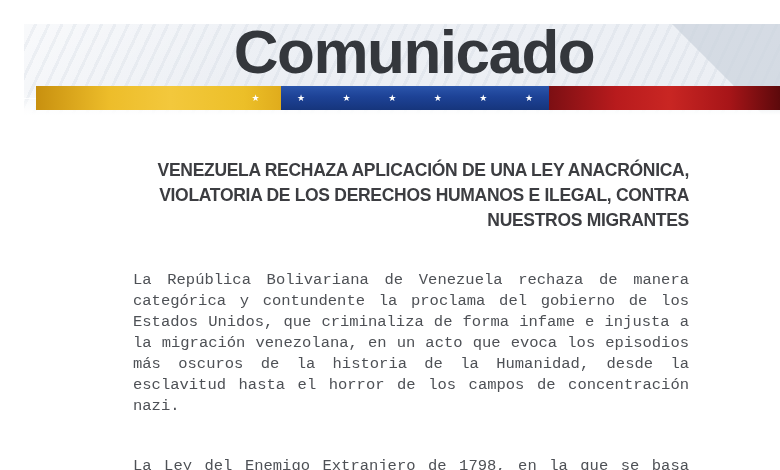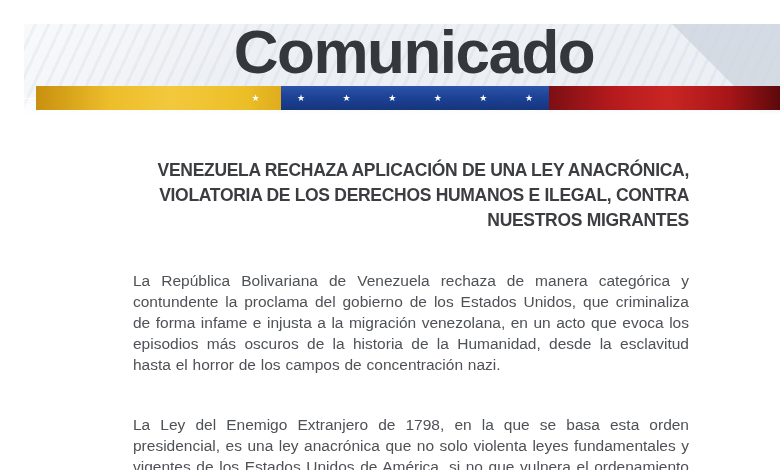--- a/index.html
+++ b/index.html
@@ -80,20 +80,21 @@
     letter-spacing:-0.3px;
     color:#3c3d41;
     margin-bottom:13px;
   }
   .doc p {
     font-size:15.5px; line-height:21px;
     text-align:justify;
     color:#4e5156;
     margin-bottom:15px;
     word-spacing:0.5px;
+    font-family:Liberation Mono, monospace;
   }
 </style>
 </head>
 <body>
 
 <div class="page">
 
   <div class="masthead">
     <div class="diag-band"></div>
     <div class="masthead-fade"></div>

